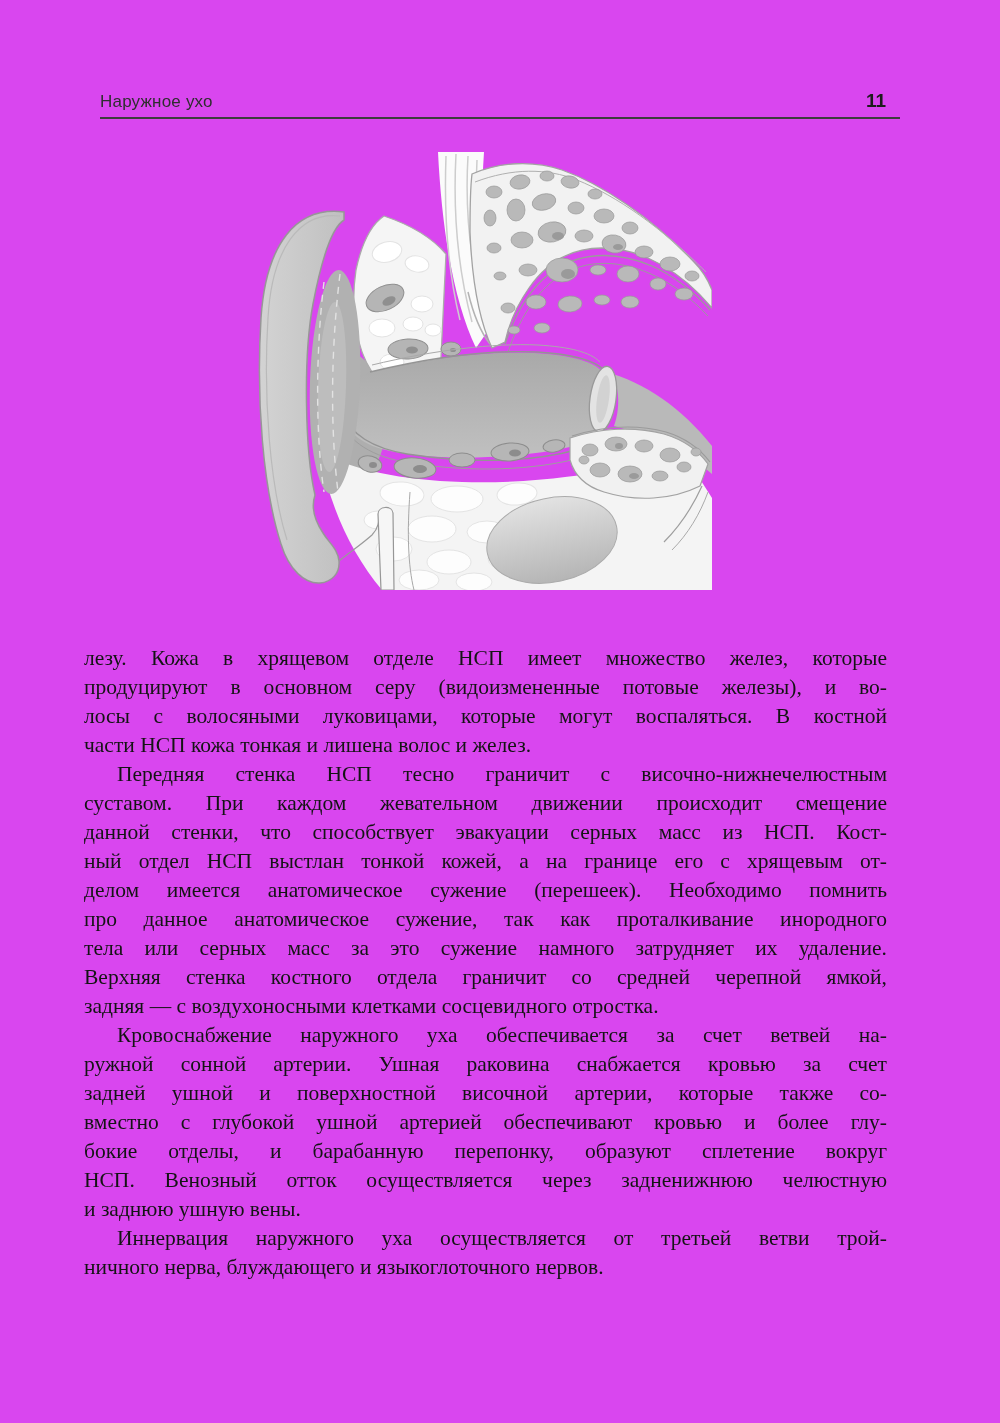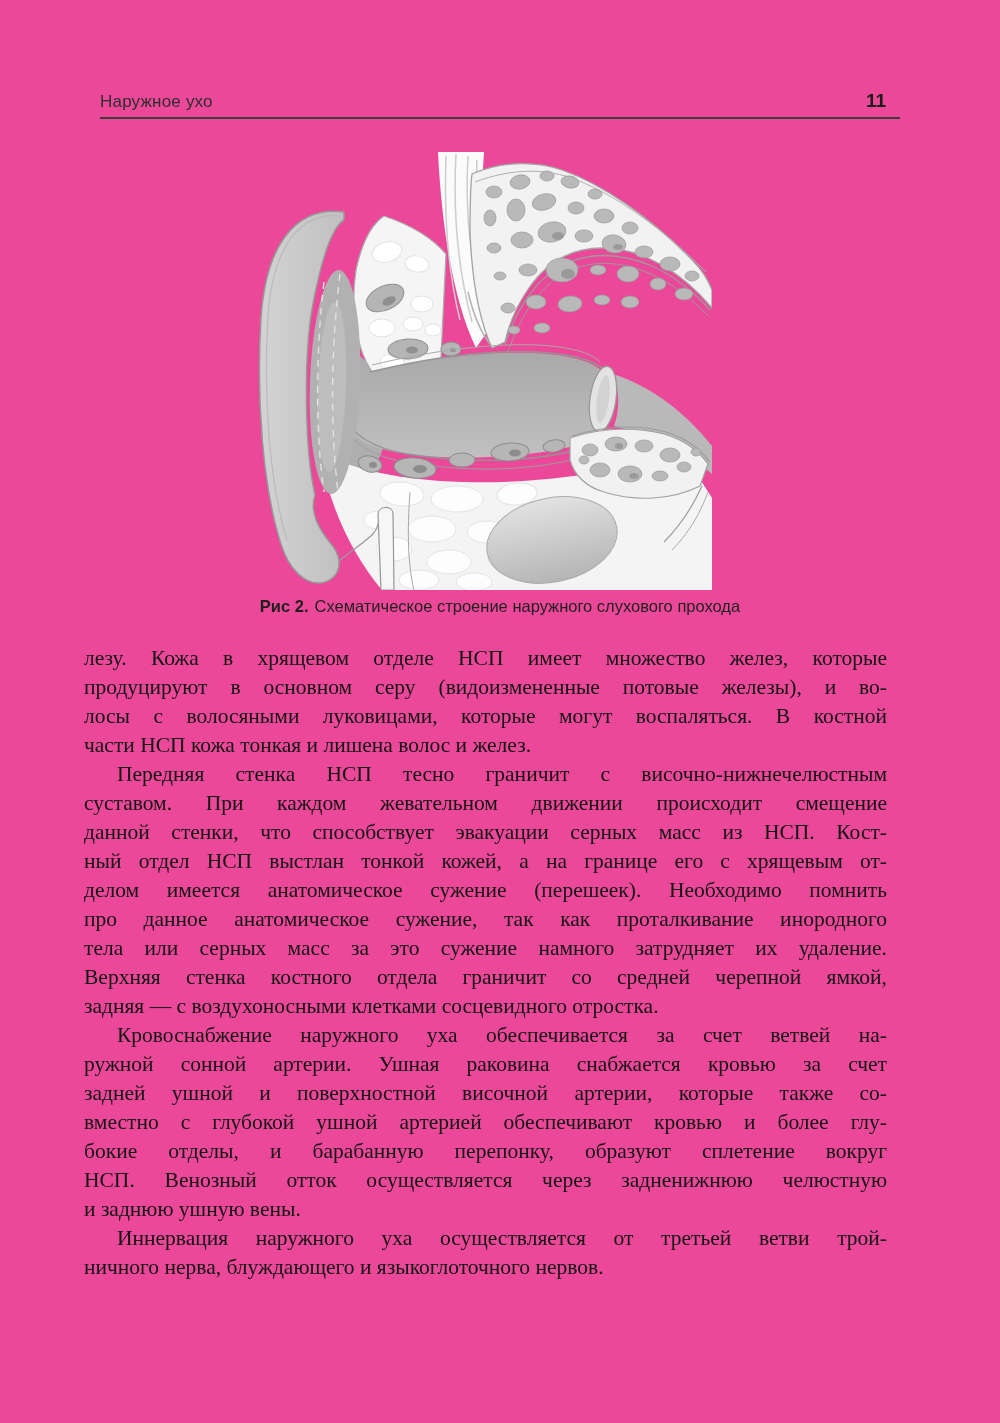--- a/index.html
+++ b/index.html
@@ -1,16 +1,16 @@
 <!DOCTYPE html>
 <html><head>
 <meta charset="utf-8">
 <style>
   html,body{margin:0;padding:0;background:#ffffff;}
-  .page{position:relative;width:1000px;height:1423px;background:#ec4899;overflow:hidden;
+  .page{position:relative;width:1000px;height:1423px;background:#d946ef;overflow:hidden;
         font-family:"Liberation Serif", serif;color:#141414;}
   
   .hdr{position:absolute;left:100px;top:90px;width:800px;display:flex;
        justify-content:space-between;align-items:baseline;
        font-family:"Liberation Sans", sans-serif;}
   .hdr .rt{font-size:17px;letter-spacing:.2px;color:#2e2e2e;}
   .hdr .pn{font-size:19px;font-weight:bold;color:#1c1c1c;padding-right:14px;}
   .hrule{position:absolute;left:100px;top:117px;width:800px;height:2px;background:#3d3d3d;}
   
   .fig{position:absolute;left:232px;top:152px;width:480px;height:438px;}
@@ -220,23 +220,20 @@
         <path d="M107,409 C118,400 130,392 140,383 C146,377 148,368 147,361" fill="none" stroke="#9a9a9a" stroke-width="1.2"></path>
       </g>
 
       <g>
         <path d="M146,362 C146,354 160,353 161,361 L162,438 L149,438 Z" fill="#f6f6f6" stroke="#979797" stroke-width="1.2"></path>
         <path d="M178,340 C175,380 176,414 182,438" fill="none" stroke="#a8a8a8" stroke-width="1"></path>
       </g>
     </svg>
   </div>
 
-  <p class="caption">
-    <b>Рис 2.</b><span>Схематическое строение наружного слухового прохода</span>
-  </p>
 
   <main class="bodytext" id="body-text">
       <div class="para">
         <div class="line">лезу. Кожа в хрящевом отделе НСП имеет множество желез, которые</div>
         <div class="line">продуцируют в основном серу (видоизмененные потовые железы), и во-</div>
         <div class="line">лосы с волосяными луковицами, которые могут воспаляться. В костной</div>
         <div class="line last">части НСП кожа тонкая и лишена волос и желез.</div>
       </div>
       <div class="para">
         <div class="line first">Передняя стенка НСП тесно граничит с височно-нижнечелюстным</div>

